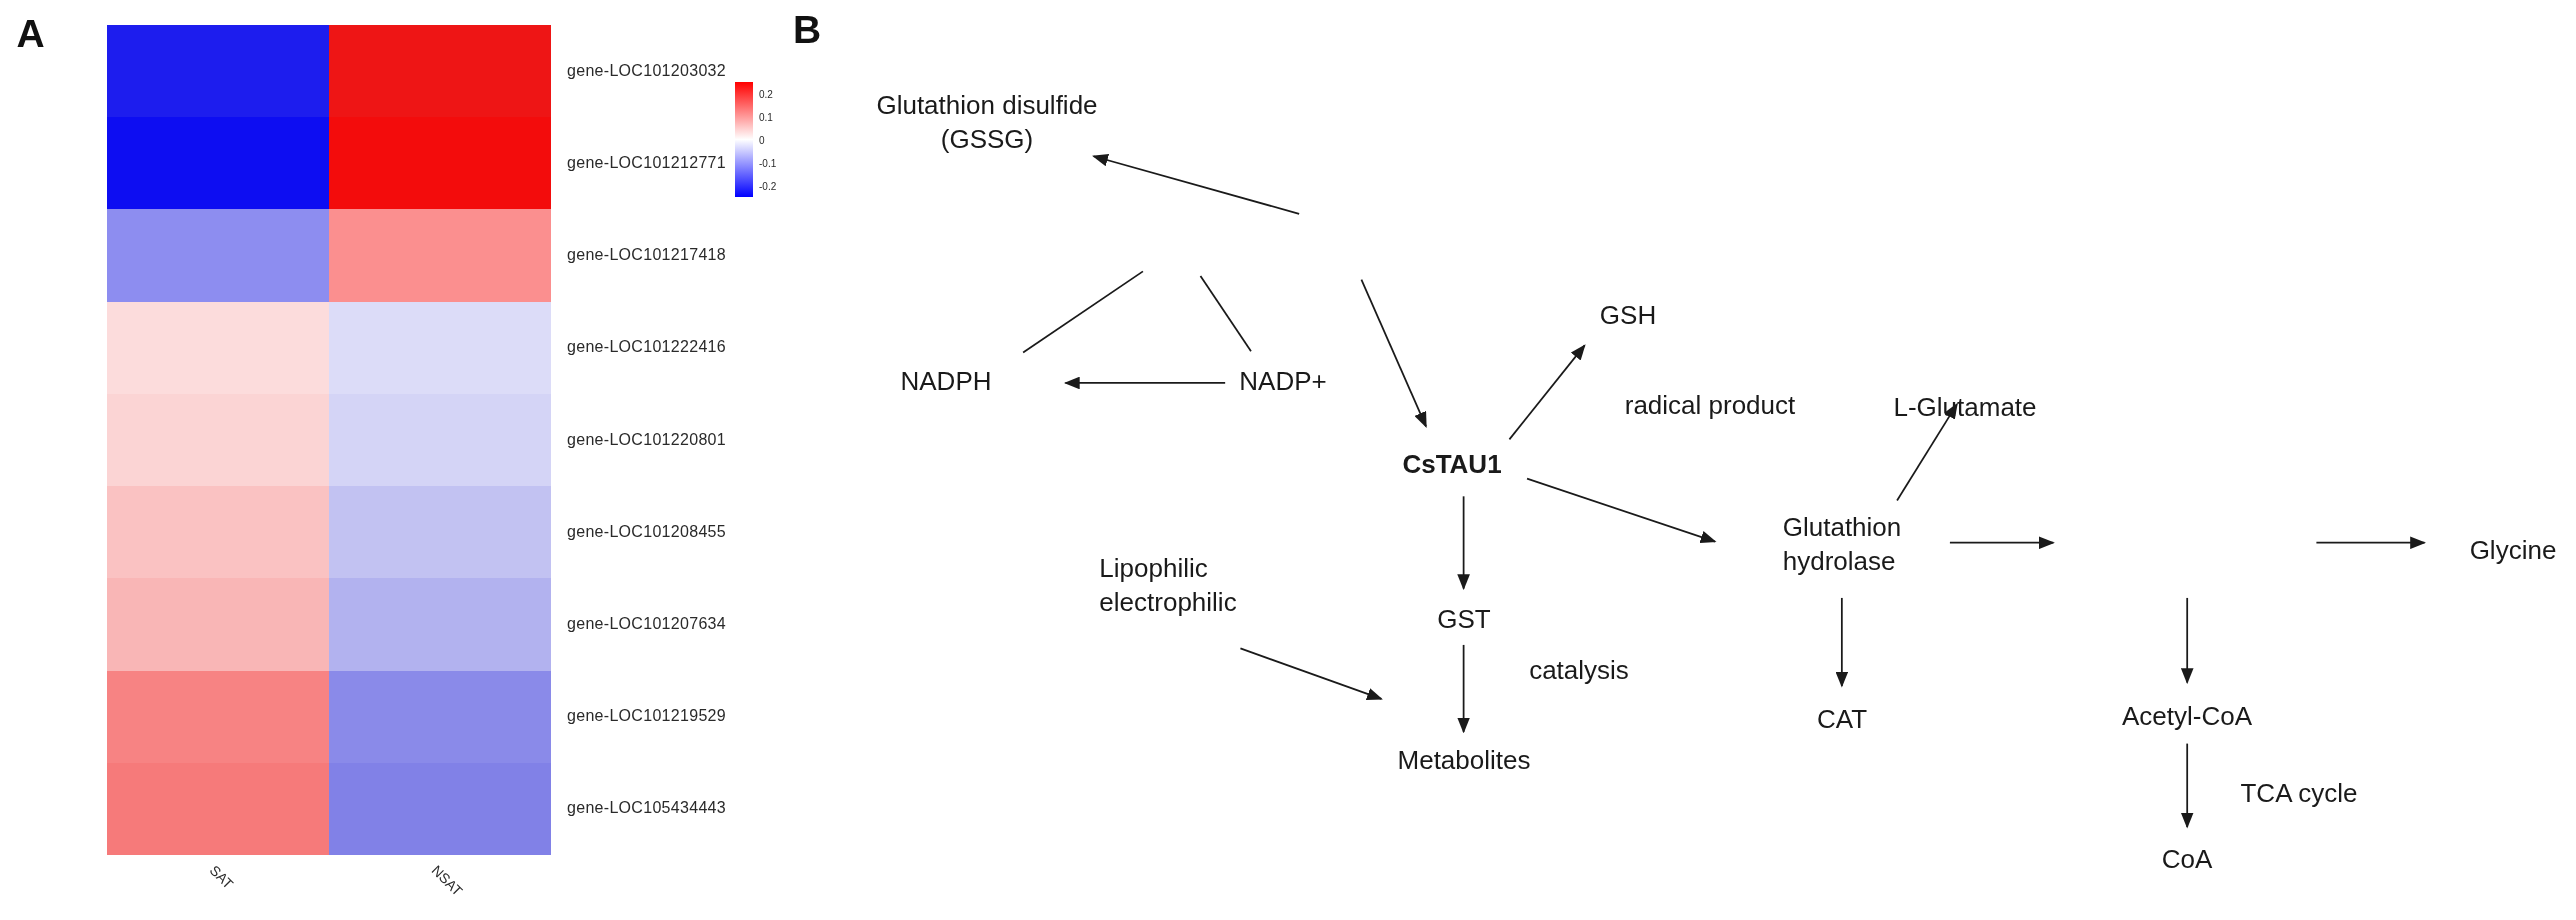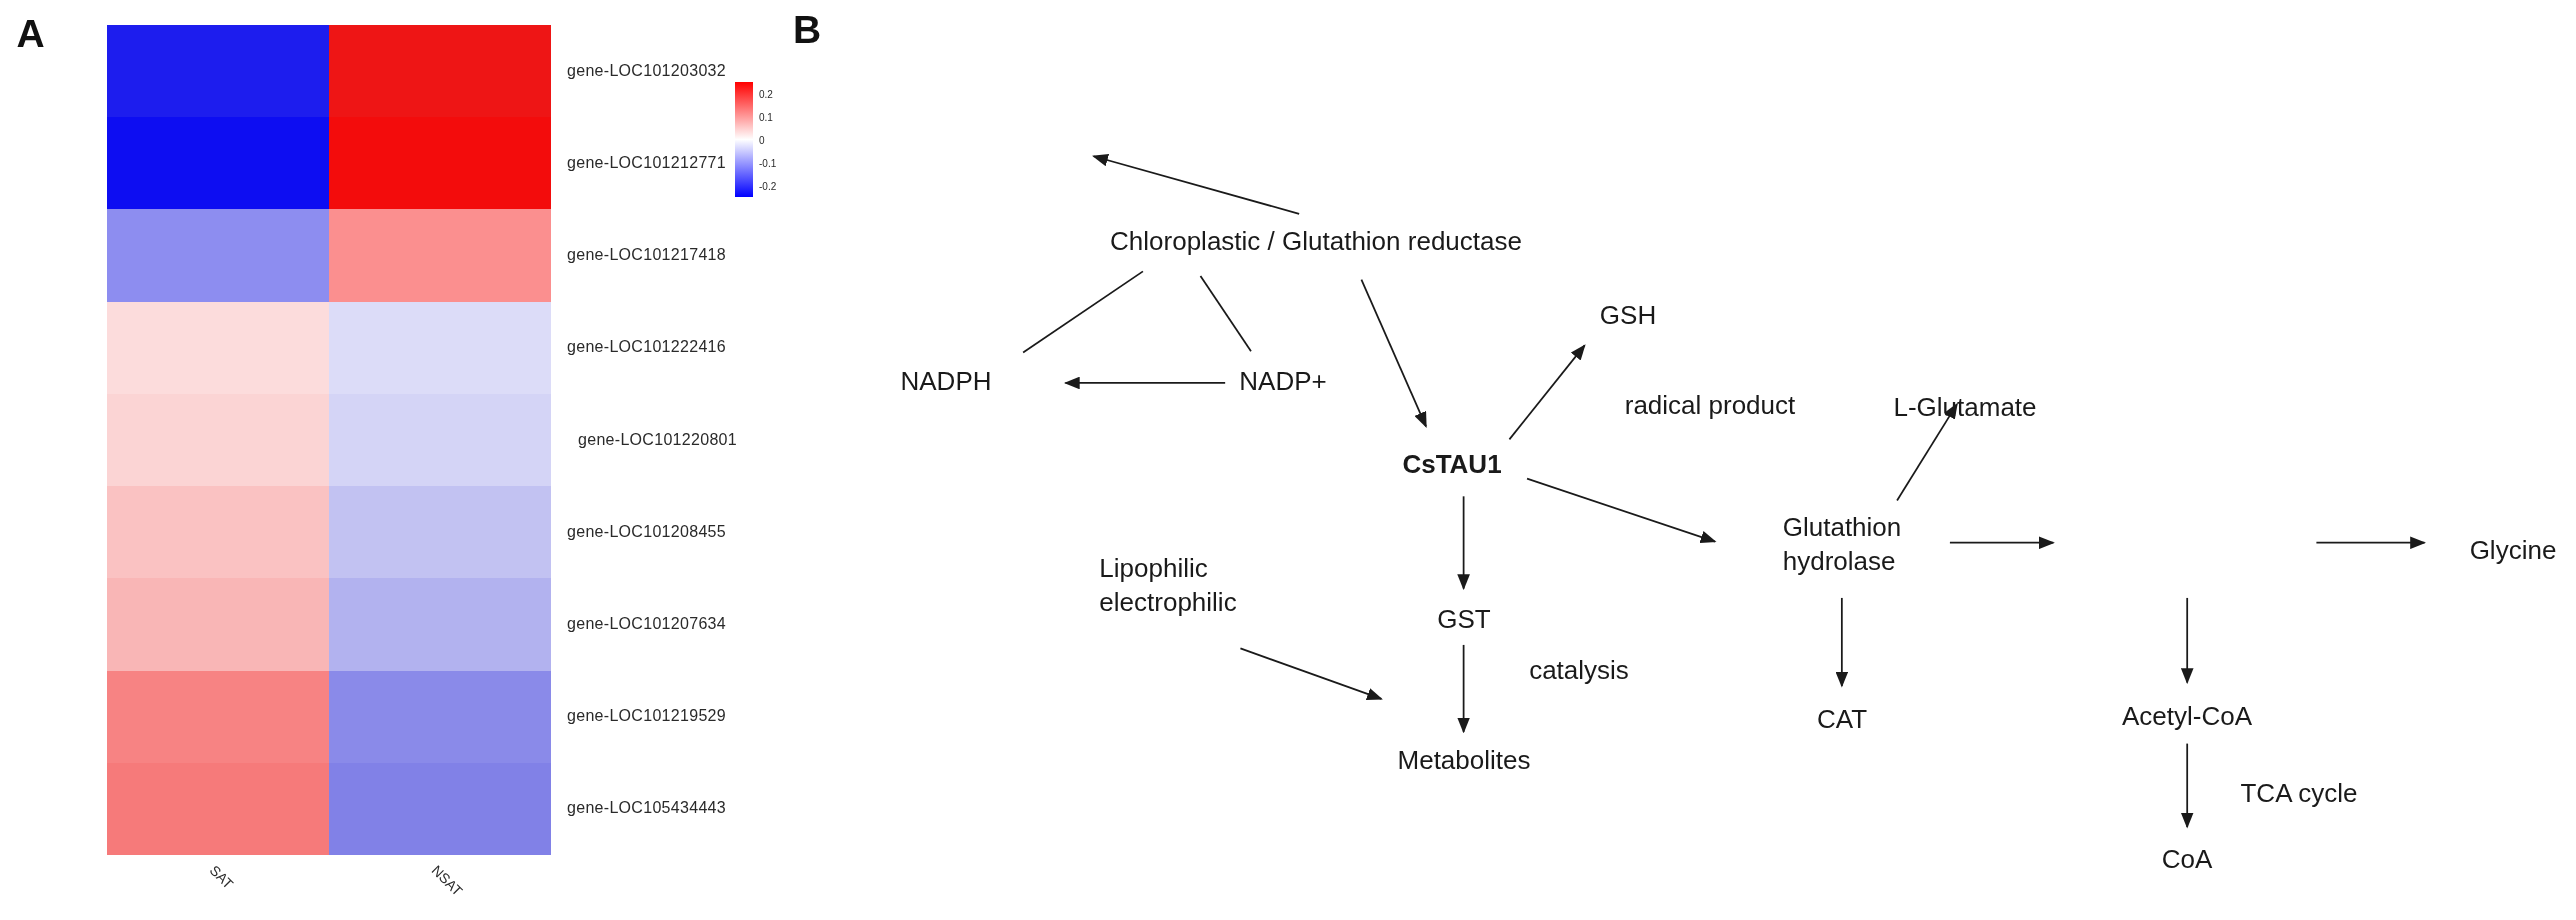--- a/index.html
+++ b/index.html
@@ -107,21 +107,21 @@
       <div class="hm-cell" style="background: rgb(138, 138, 233);"></div>
       <div class="hm-cell" style="background: rgb(246, 122, 122);"></div>
       <div class="hm-cell" style="background: rgb(129, 129, 231);"></div>
     </div>
 
   <div id="gene-labels">
       <div class="gene-label" style="top: 71px;">gene-LOC101203032</div>
       <div class="gene-label" style="top: 163px;">gene-LOC101212771</div>
       <div class="gene-label" style="top: 255px;">gene-LOC101217418</div>
       <div class="gene-label" style="top: 347px;">gene-LOC101222416</div>
-      <div class="gene-label" style="top: 440px; margin-left: 11px;">gene-LOC101220801</div>
+      <div class="gene-label" style="top: 440px;">gene-LOC101220801</div>
       <div class="gene-label" style="top: 532px;">gene-LOC101208455</div>
       <div class="gene-label" style="top: 624px;">gene-LOC101207634</div>
       <div class="gene-label" style="top: 716px;">gene-LOC101219529</div>
       <div class="gene-label" style="top: 808px;">gene-LOC105434443</div>
     </div>
 
   <div id="col-labels">
       <div class="col-label" style="left: 218px; top: 862px;">SAT</div>
       <div class="col-label" style="left: 440px; top: 862px;">NSAT</div>
     </div>
@@ -154,22 +154,25 @@
     <line x1="3230" y1="852" x2="3332" y2="688" marker-end="url(#ah)"></line>
     <line x1="3320" y1="924" x2="3496" y2="924" marker-end="url(#ah)"></line>
     <line x1="3944" y1="924" x2="4128" y2="924" marker-end="url(#ah)"></line>
     <line x1="3136" y1="1018" x2="3136" y2="1168" marker-end="url(#ah)"></line>
     <line x1="3724" y1="1018" x2="3724" y2="1162" marker-end="url(#ah)"></line>
     <line x1="3724" y1="1266" x2="3724" y2="1408" marker-end="url(#ah)"></line>
     <line x1="2112" y1="1104" x2="2352" y2="1190" marker-end="url(#ah)"></line>
     <line x1="2492" y1="1098" x2="2492" y2="1246" marker-end="url(#ah)"></line>
   </svg>
 
-
-  <div class="node" style="left:1316px; top:242px;">Chloroplastic / Glutathion reductase</div>
+  <div class="node" style="left:987px; top:123px;">
+    <div>Glutathion disulfide</div>
+    <div>(GSSG)</div>
+  </div>
+
 
   <div class="node" style="left:946px; top:382px;">NADPH</div>
 
   <div class="node" style="left:1283px; top:382px;">NADP+</div>
 
   <div class="node" style="left:1628px; top:316px;">GSH</div>
 
   <div class="node" style="left:1710px; top:406px;">radical product</div>
 
   <div class="node bold" style="left:1452px; top:465px;">CsTAU1</div>

